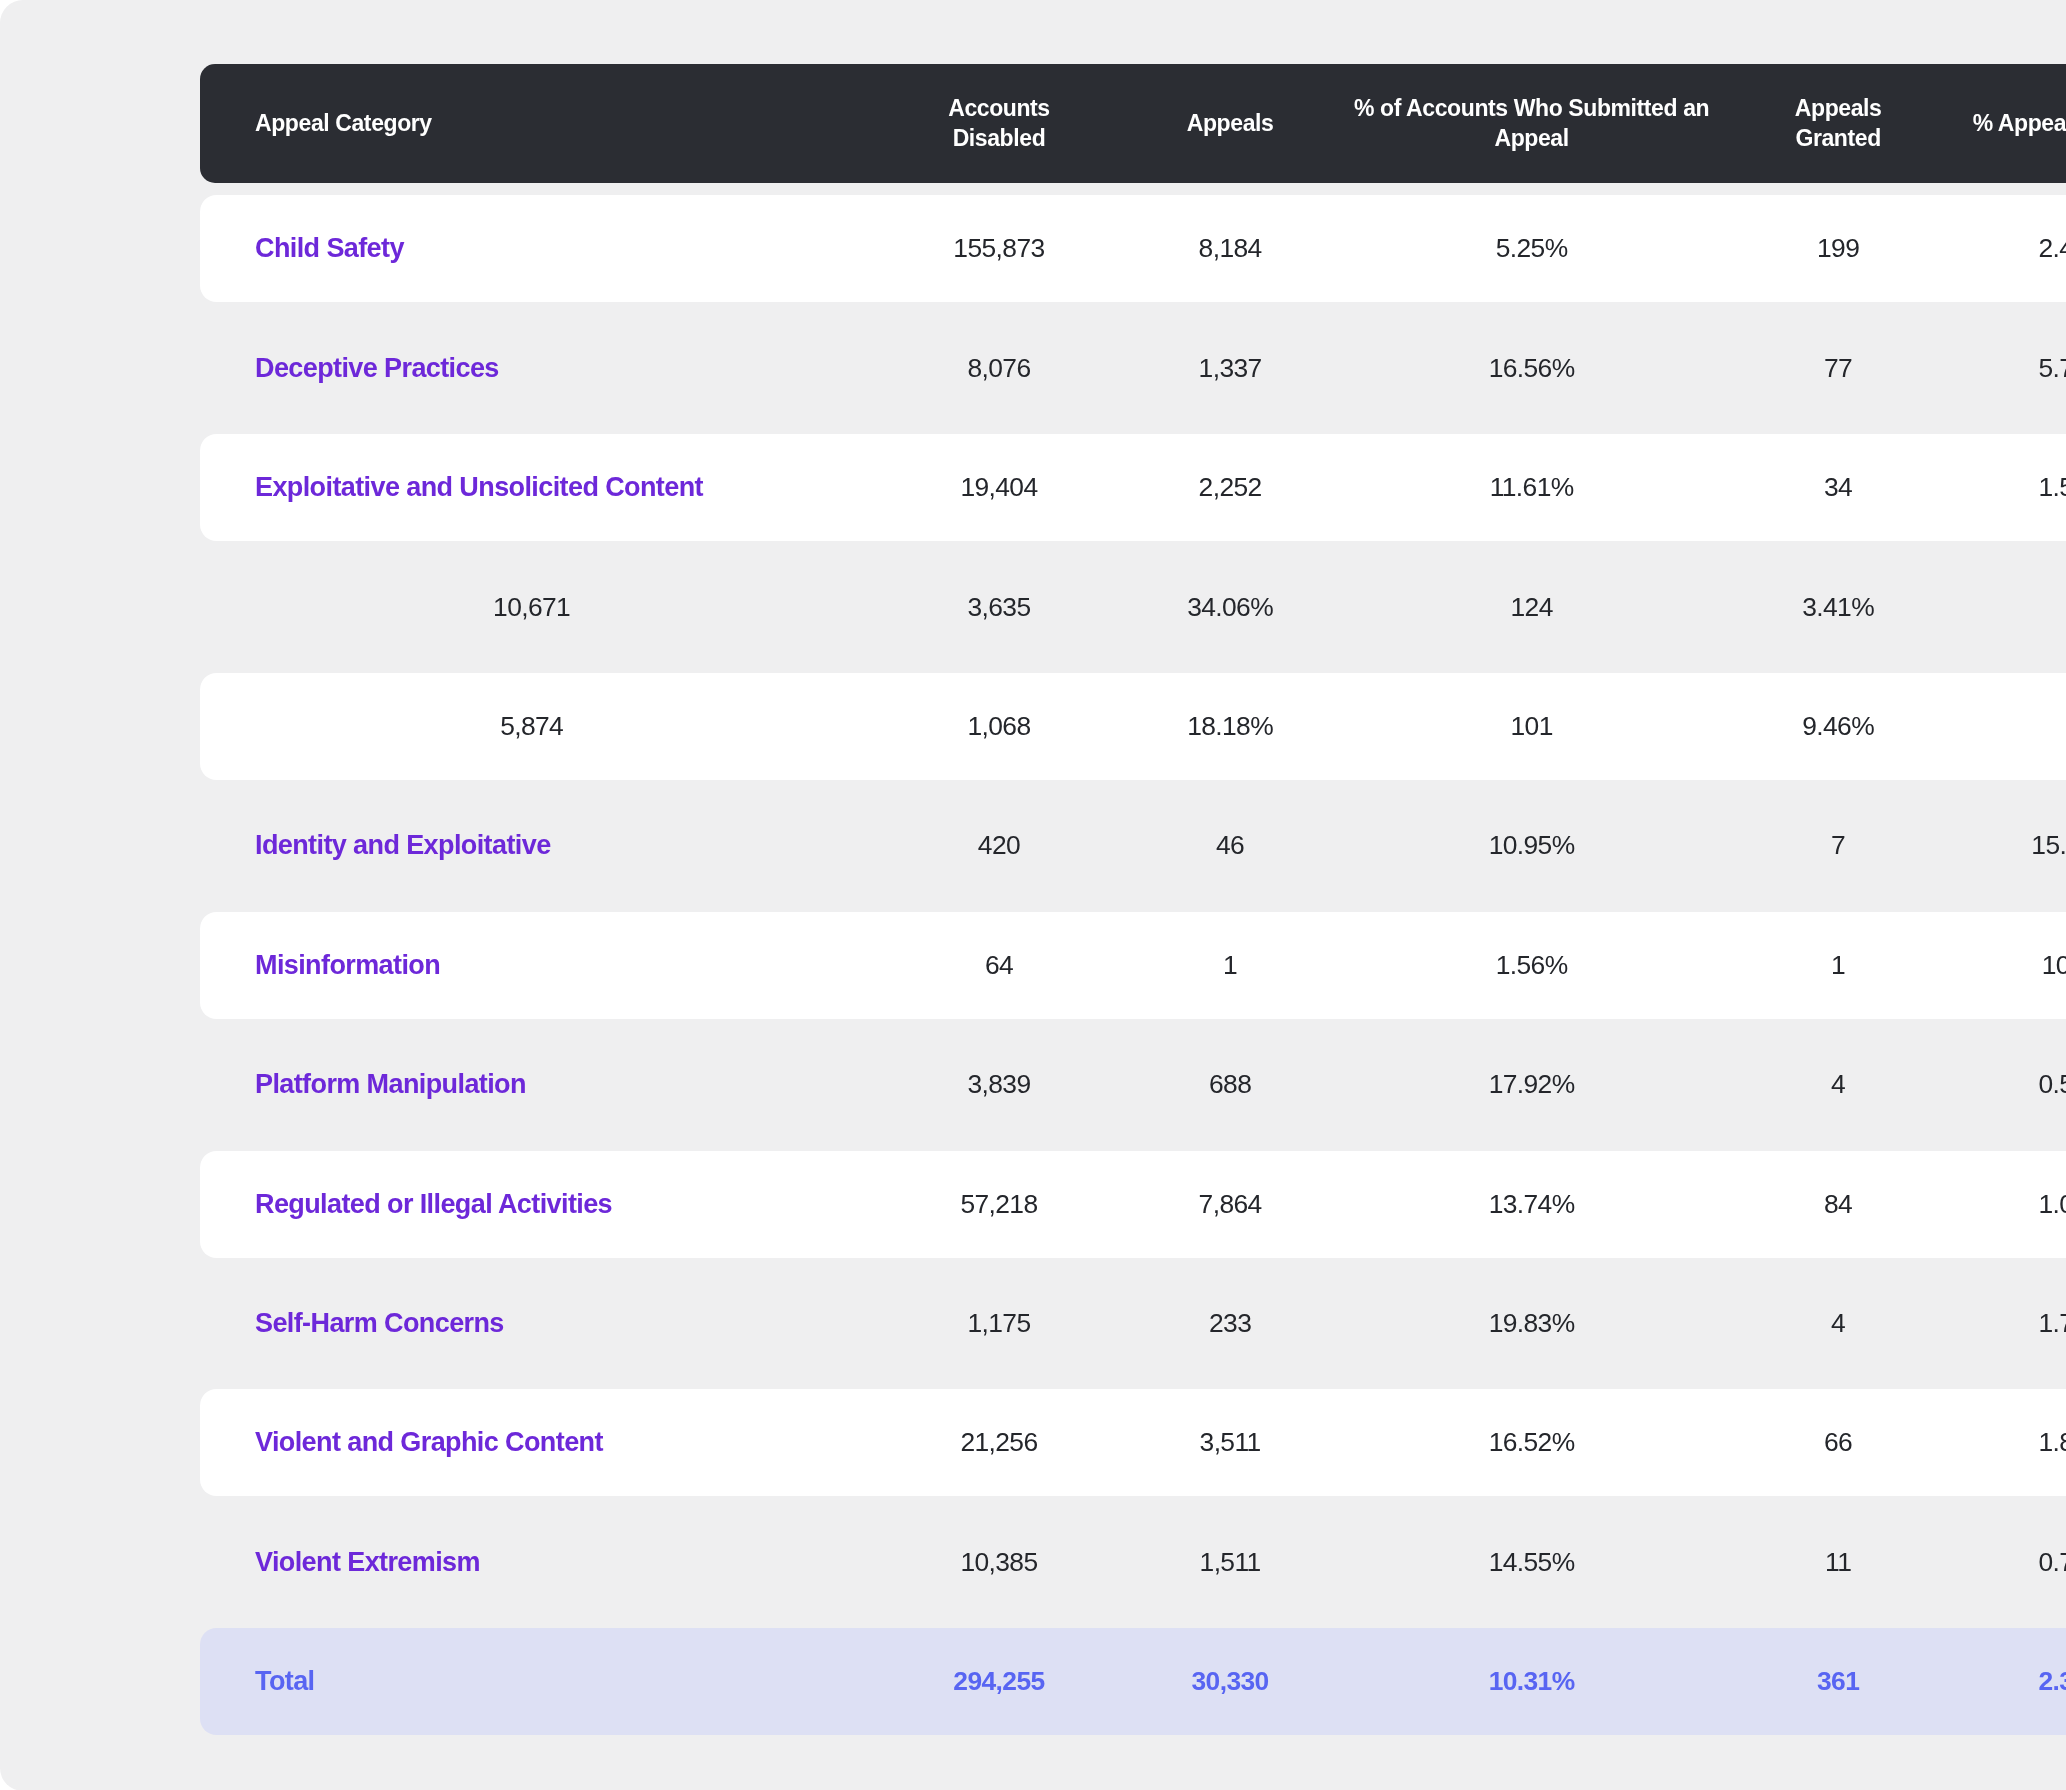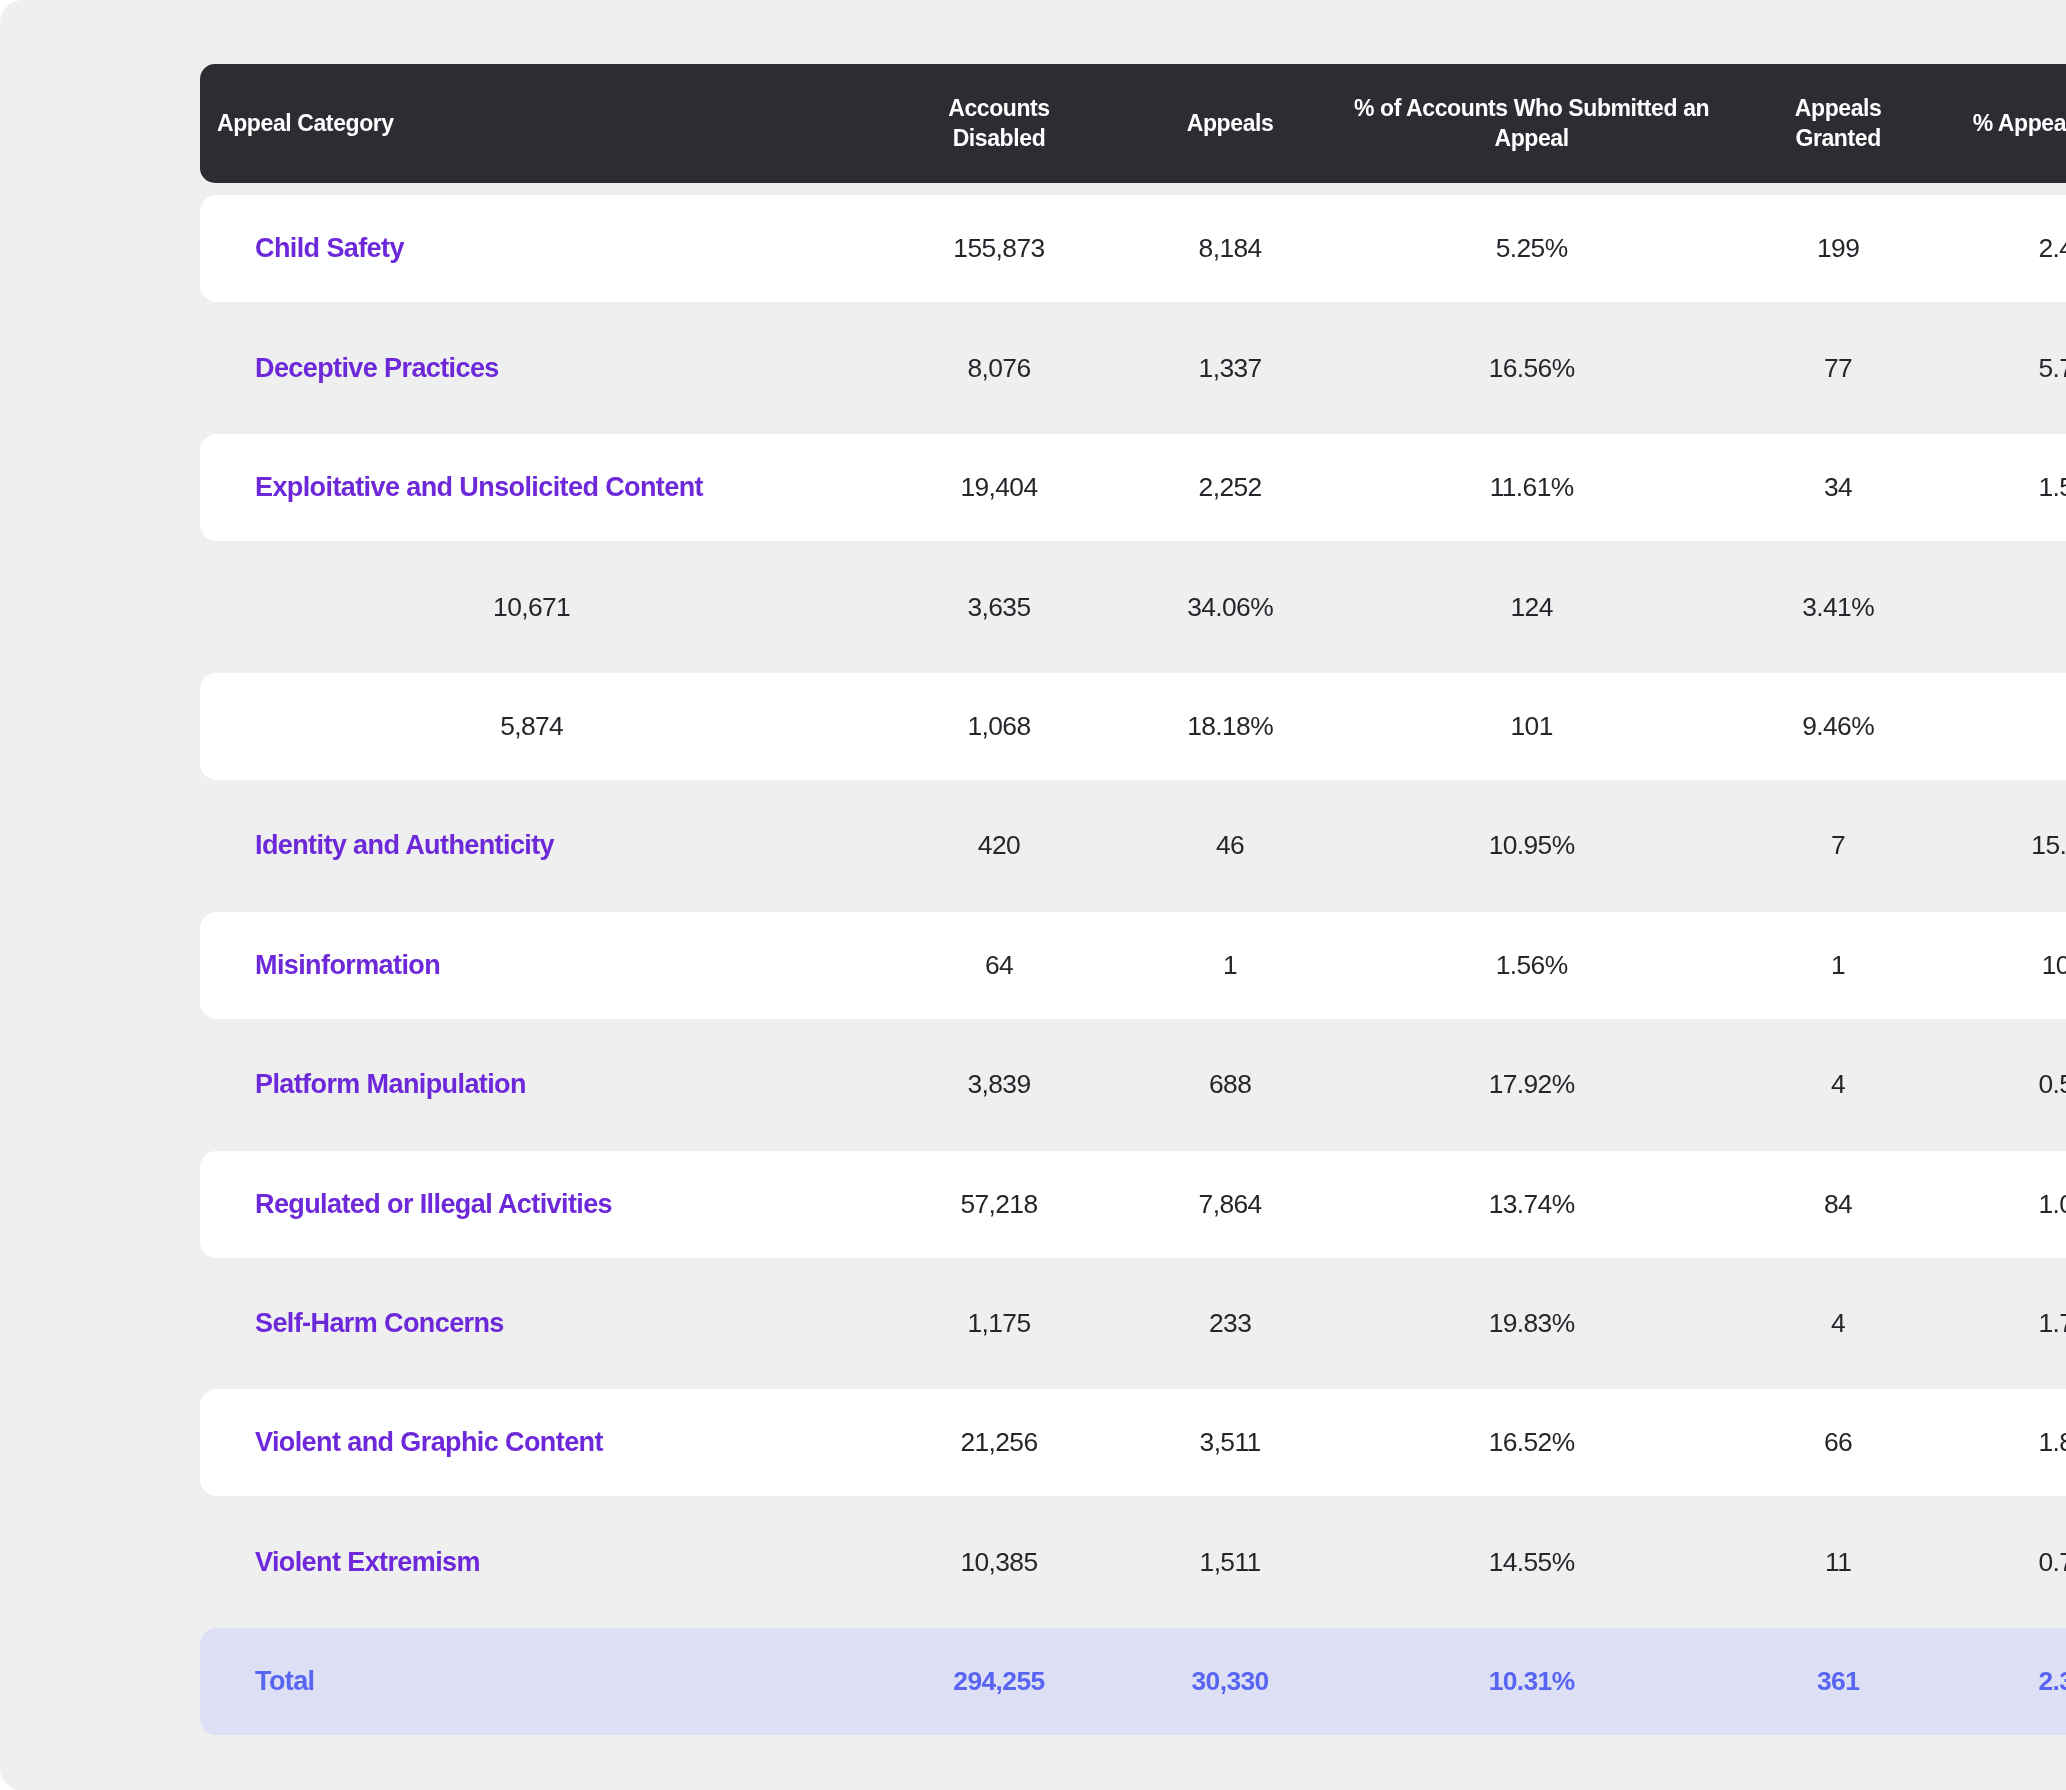--- a/index.html
+++ b/index.html
@@ -41,21 +41,21 @@
     font-weight: bold;
     font-size: 23px;
     line-height: 1.28;
     letter-spacing: -0.4px;
     display: flex;
     justify-content: center;
   }
   .th.cat {
     justify-content: flex-start;
     text-align: center;
-    margin-left: 17px;
+    padding-left: 55px;
   }
   .th span { display: inline-block; }
   .th.w-accounts span    { max-width: 124px; }
   .th.w-pct-sub span     { max-width: 417px; }
   .th.w-granted span     { max-width: 124px; }
   .th.w-pct-granted span { max-width: 207px; }
   .row {
     height: 107px;
     border-radius: 16.5px;
   }
@@ -143,21 +143,21 @@
         <div class="cell">34.06%</div>
         <div class="cell">124</div>
         <div class="cell">3.41%</div>
       </div><div class="grid-row row white">
         <div class="cell">5,874</div>
         <div class="cell">1,068</div>
         <div class="cell">18.18%</div>
         <div class="cell">101</div>
         <div class="cell">9.46%</div>
       </div><div class="grid-row row gray">
-        <div class="cell cat"><span class="cat-link">Identity and Authenticity</span></div>
+        <div class="cell cat"><span class="cat-link">Identity and Exploitative</span></div>
         <div class="cell">420</div>
         <div class="cell">46</div>
         <div class="cell">10.95%</div>
         <div class="cell">7</div>
         <div class="cell">15.22%</div>
       </div><div class="grid-row row white">
         <div class="cell cat"><span class="cat-link">Misinformation</span></div>
         <div class="cell">64</div>
         <div class="cell">1</div>
         <div class="cell">1.56%</div>

